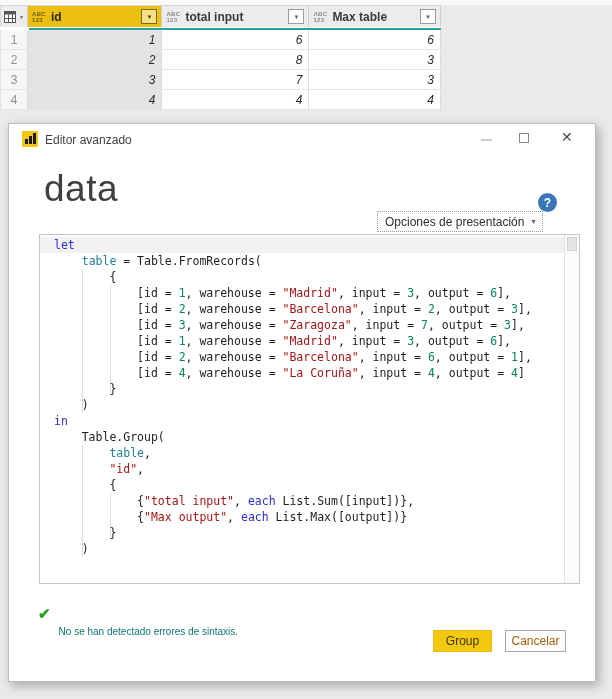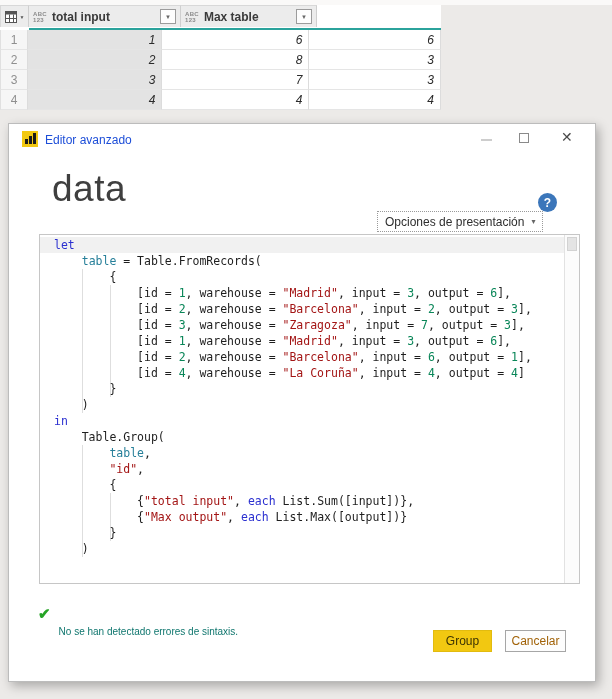--- a/index.html
+++ b/index.html
@@ -37,26 +37,26 @@
 
   
   .dialog { position:absolute; left:8px; top:123px; width:588px; height:559px;
     background:#fff; border:1px solid #BCBCBC; box-shadow:3px 4px 10px rgba(0,0,0,.28); }
   .titlebar { position:absolute; left:0; top:0; right:0; height:30px; background:#fff; }
   .pbi-icon { position:absolute; left:13px; top:7px; width:16px; height:16px; background:#F2C811; }
   .pbi-icon i { position:absolute; bottom:3px; background:#1A1A1A; width:2.5px; display:block; }
   .pbi-icon .b1 { left:3px;  height:5px; }
   .pbi-icon .b2 { left:7px;  height:8px; }
   .pbi-icon .b3 { left:11px; height:11px; }
-  .dlg-title { position:absolute; left:36px; top:9px; font-size:12px; color:#1d4ed8; }
+  .dlg-title { position:absolute; left:36px; top:9px; font-size:12px; color:#404040; }
   .win-min { position:absolute; left:472px; top:15px; width:11px; height:2px; background:#CDCDCD; }
   .win-max { position:absolute; left:510px; top:9px; width:10px; height:10px; border:1px solid #8A8A8A; }
   .win-close { position:absolute; left:552px; top:5px; font-size:14px; color:#4A4A4A; }
 
-  .query-title { position:absolute; left:35px; top:44px; font-size:37px; font-weight:300; color:#3F3F3F; letter-spacing:.5px;margin-left:8px; }
+  .query-title { position:absolute; left:35px; top:44px; font-size:37px; font-weight:300; color:#3F3F3F; letter-spacing:.5px; }
   .display-opts { position:absolute; left:368px; top:71px; height:21px; padding:0 7px;
     border:1px dotted #9A9A9A; display:flex; align-items:center; font-size:12px; color:#2E2E2E; background:#fff;margin-top:16px; }
   .display-opts .caret { margin-left:7px; font-size:8px; color:#666; }
   .help-btn { position:absolute; left:529px; top:69px; width:19px; height:19px; border-radius:50%;
     background:#3B76BA; color:#fff; font-size:12px; font-weight:bold; display:flex; align-items:center; justify-content:center; }
 
   .codebox { position:absolute; left:30px; top:110px; width:541px; height:350px; border:1px solid #C6C6C6; background:#fff; overflow:hidden; }
   .vscroll { position:absolute; right:0; top:0; bottom:0; width:15px; background:#FCFCFC; border-left:1px solid #E2E2E2; }
   .vthumb { position:absolute; left:2px; top:2px; width:10px; height:14px; background:#E4E4E4; border:1px solid #D2D2D2; }
   .cur-line { position:absolute; left:0; top:2px; right:15px; height:16px; background:#F1F1F1; }
@@ -94,20 +94,28 @@
       <svg width="14" height="12">
         <rect x="0.5" y="0.5" width="11" height="11" fill="#FFFFFF" stroke="#555555"></rect>
         <rect x="0.5" y="0.5" width="11" height="3" fill="#555555"></rect>
         <line x1="4.5" y1="3.5" x2="4.5" y2="11.5" stroke="#555555"></line>
         <line x1="8.5" y1="3.5" x2="8.5" y2="11.5" stroke="#555555"></line>
         <line x1="0.5" y1="7.5" x2="11.5" y2="7.5" stroke="#555555"></line>
       </svg>
       <span style="font-size:5px;color:#555;margin-left:1px">▼</span>
     </div>
 
+  <div class="hcell hcol c0 sel">
+        <div class="badge">
+          <div>ABC</div>
+          <div>123</div>
+        </div>
+        <div class="hlabel">id</div>
+        <div class="filterbtn">▼</div>
+      </div>
       <div class="hcell hcol c1">
         <div class="badge">
           <div>ABC</div>
           <div>123</div>
         </div>
         <div class="hlabel">total input</div>
         <div class="filterbtn">▼</div>
       </div>
       <div class="hcell hcol c2">
         <div class="badge">

